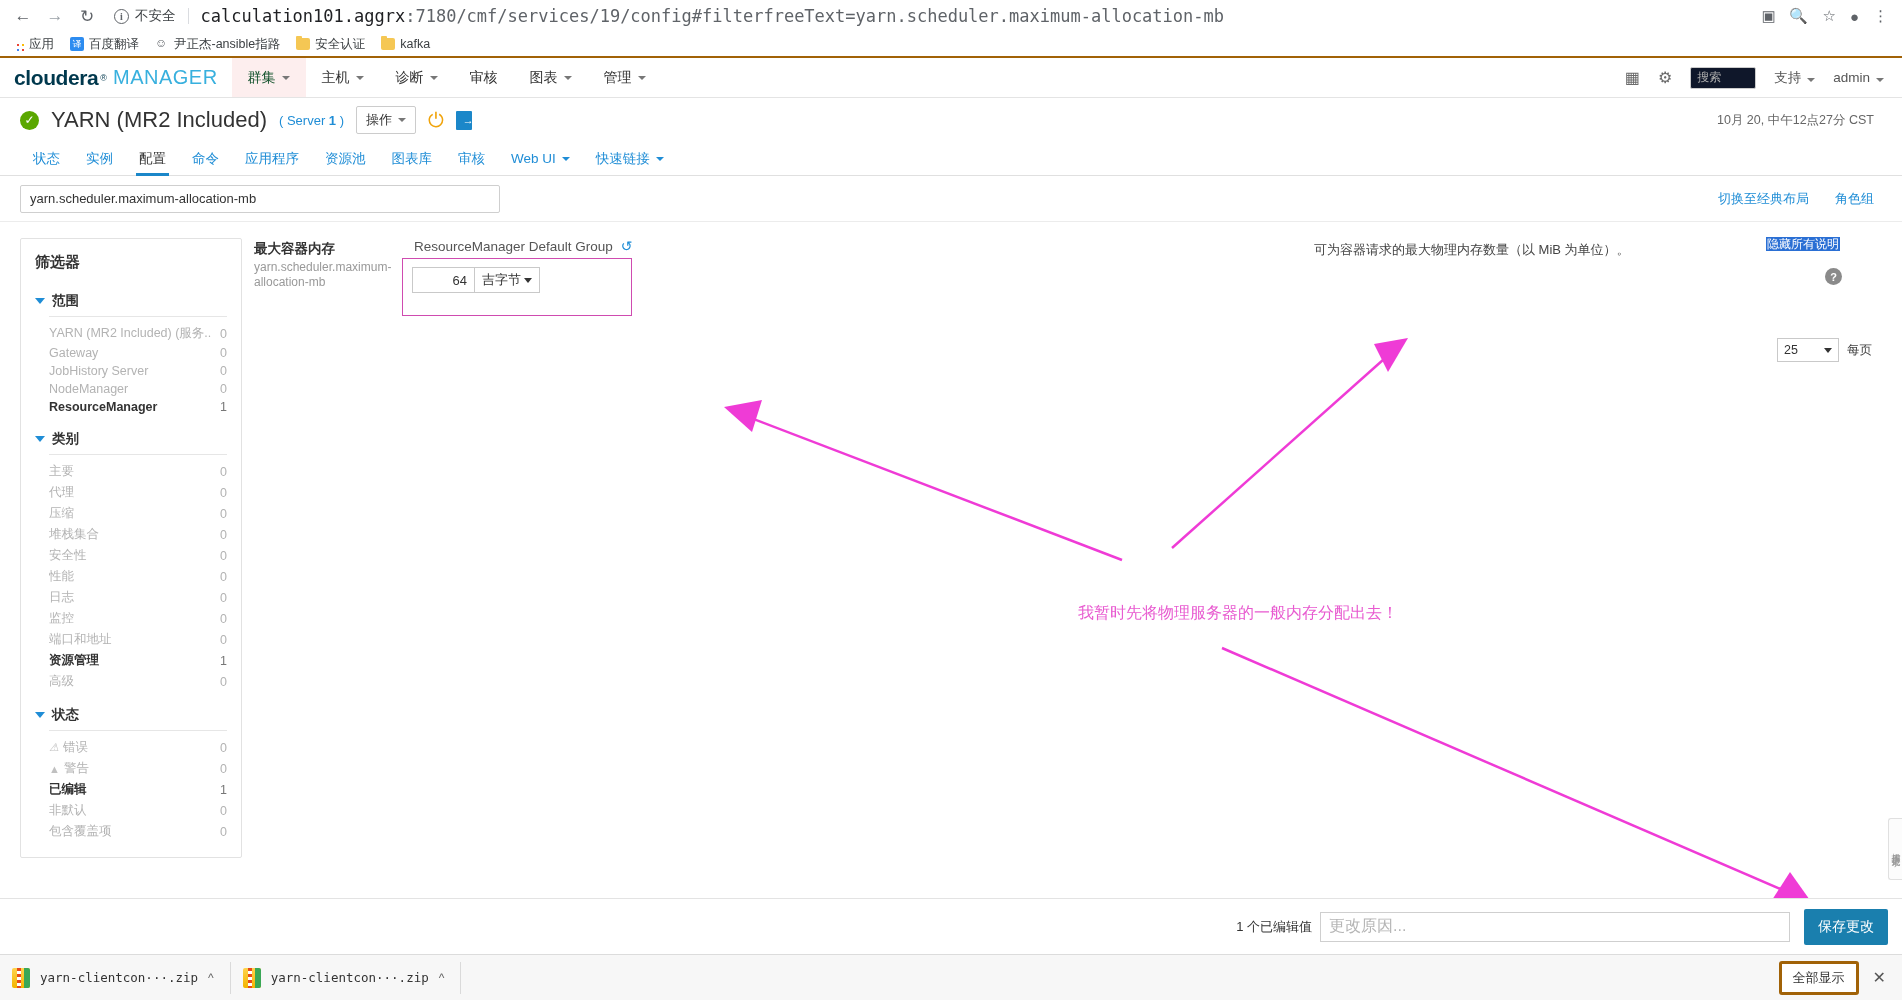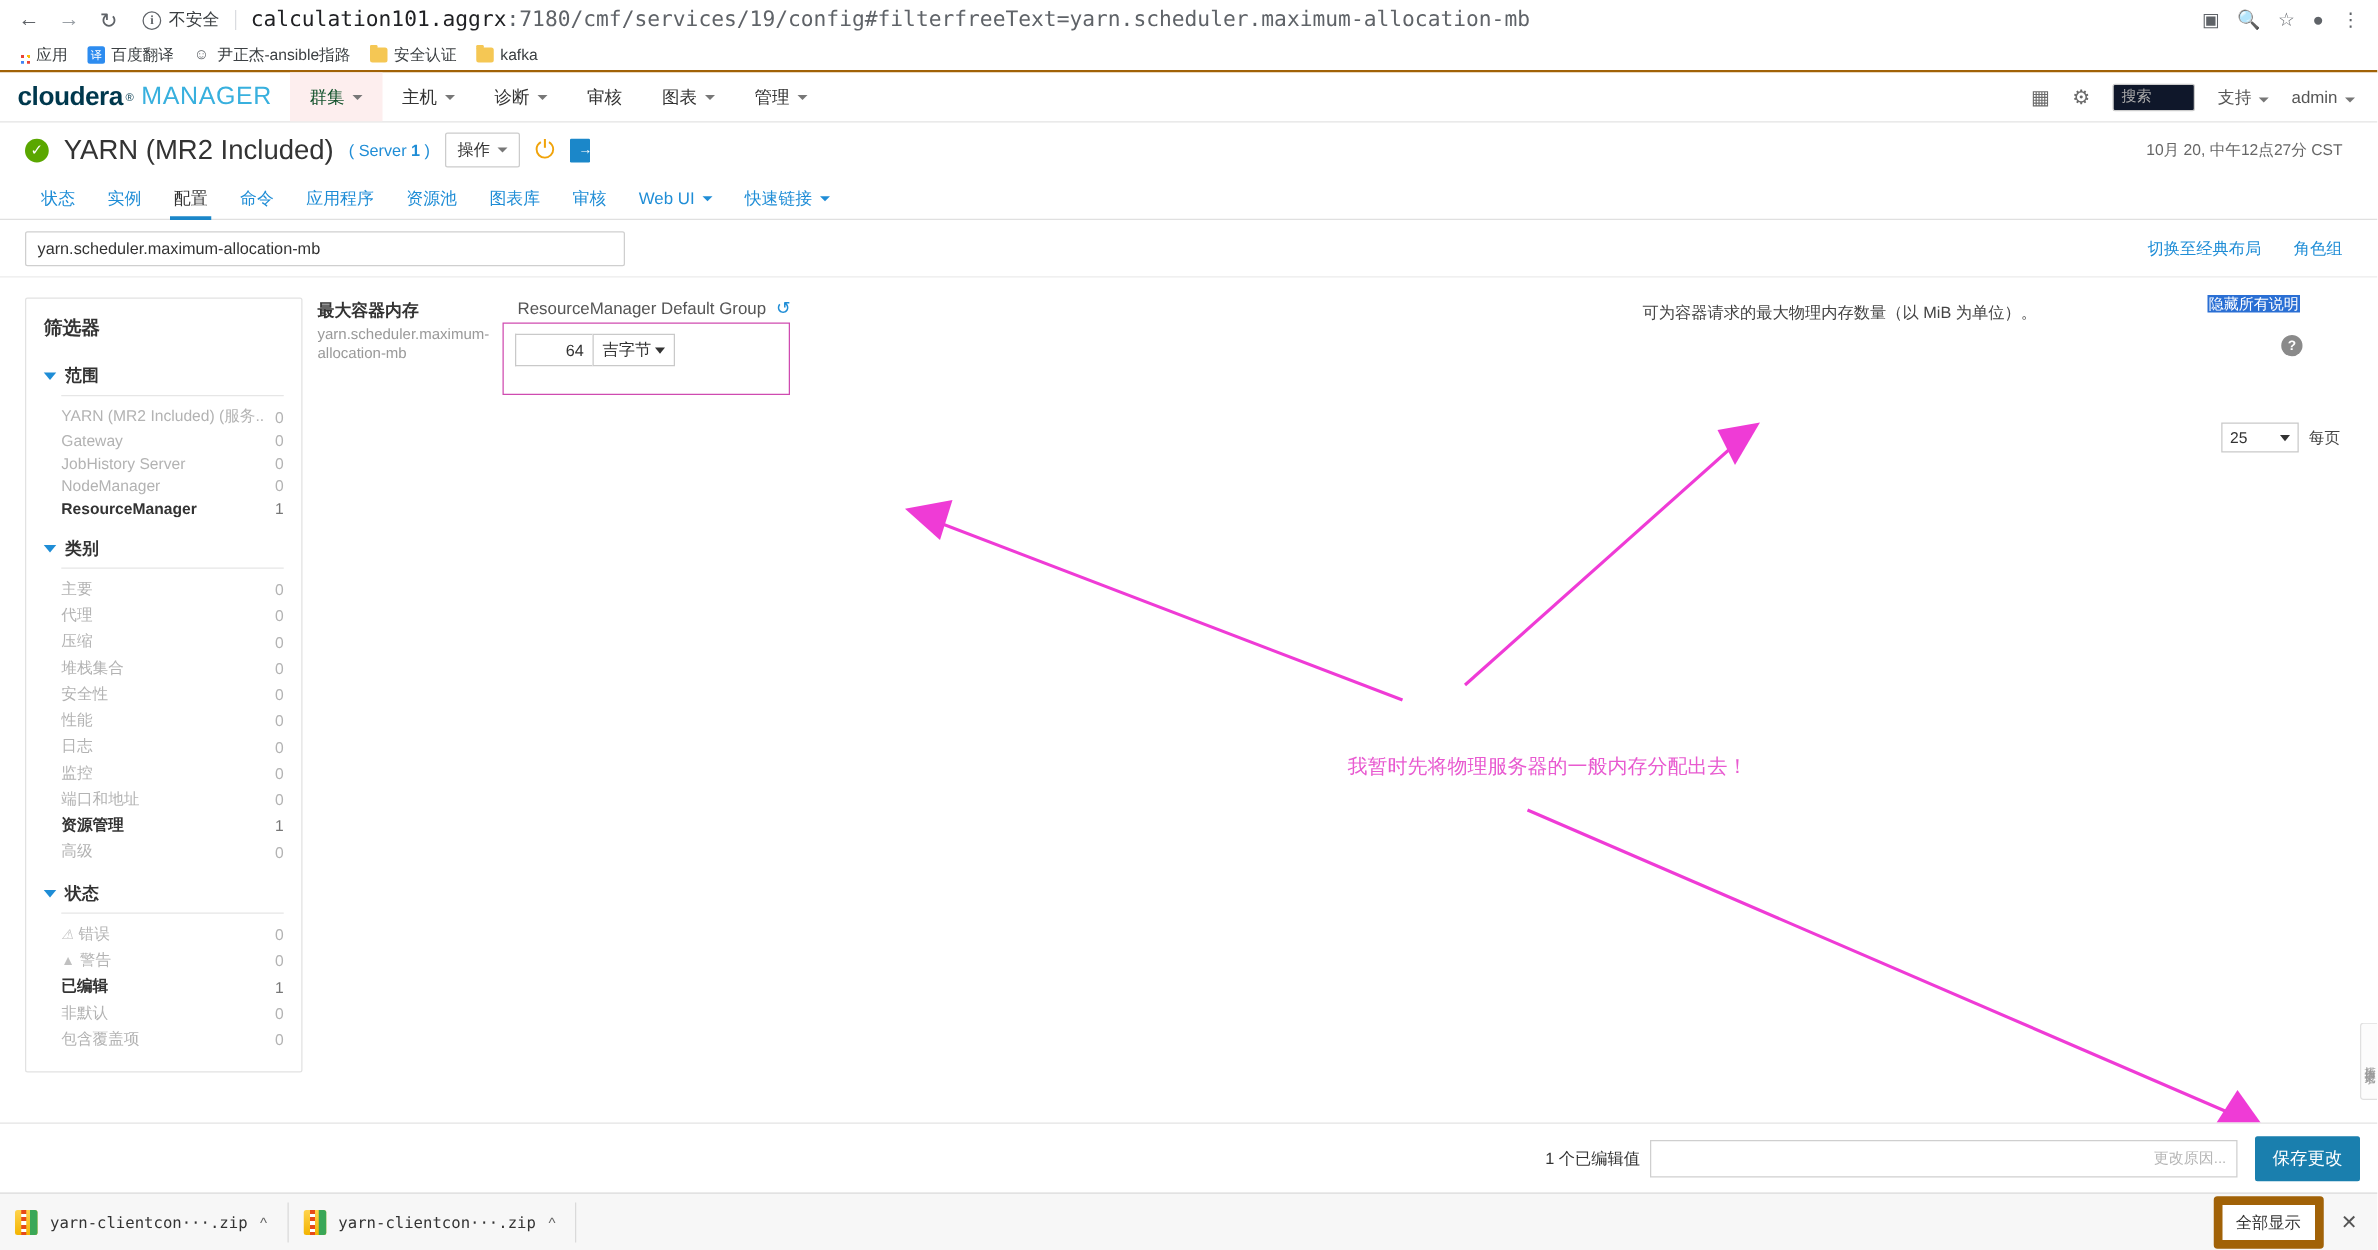--- a/index.html
+++ b/index.html
@@ -241,22 +241,22 @@
 
   
   .save-bar {
     position: absolute; left: 0; right: 0; top: 898px; height: 56px;
     border-top: 1px solid #e3e3e3; background: #fff; display: flex; align-items: center;
     padding: 0 14px;
   }
   .save-inner { margin-left: auto; display: flex; align-items: center; gap: 0; }
   .edited-count { font-size: 13px; color: #333; margin-right: 8px; white-space: nowrap; }
   .reason-input {
-    width: 470px; height: 30px; border: 1px solid #cfcfcf; background: #fff; font-size: 12px;
-    color: #b5b5b5; padding: 0 8px; display: flex; align-items: center; justify-content: flex-end;
+    width: 470px; height: 30px; border: 1px solid #cfcfcf; background: #fff; font-size: 16px;
+    color: #b5b5b5; padding: 0 8px; display: flex; align-items: center;
   }
   .btn-save {
     margin-left: 14px; background: #1a7fae; color: #fff; font-size: 14px; border: none;
     padding: 9px 14px; border-radius: 2px; cursor: pointer; white-space: nowrap;
   }
 
   
   .shelf {
     position: absolute; left: 0; right: 0; bottom: 0; height: 46px; background: #f7f7f7;
     border-top: 1px solid #dcdcdc; display: flex; align-items: center; padding: 0 10px; gap: 10px;
@@ -273,21 +273,21 @@
     content:""; position:absolute; left:5px; top:0; width:4px; height:20px;
     background: repeating-linear-gradient(180deg,#e64a19 0 3px,#fff 3px 6px);
   }
   .zip-icon:after {
     content:""; position:absolute; right:0; top:0; width:6px; height:20px; background:#3aa757; border-radius:0 2px 2px 0;
   }
   .dl-name { font-family: "DejaVu Sans Mono", monospace; font-size: 12.5px; color: #333; white-space: nowrap; }
   .dl-caret { color: #666; font-size: 12px; }
   .shelf-right { margin-left: auto; display: flex; align-items: center; gap: 14px; padding-right: 6px; }
   .btn-showall {
-    border: 7px solid #a16207; border-radius: 3px; background: #fff; font-size: 13px; color: #333;
+    border: 3px solid #a16207; border-radius: 3px; background: #fff; font-size: 13px; color: #333;
     padding: 5px 11px; cursor: pointer; white-space: nowrap;
   }
   .shelf-close { color: #555; font-size: 16px; cursor: pointer; }
 </style>
 </head>
 <body>
 
 <div id="root">
 
   <div class="browser-bar">

